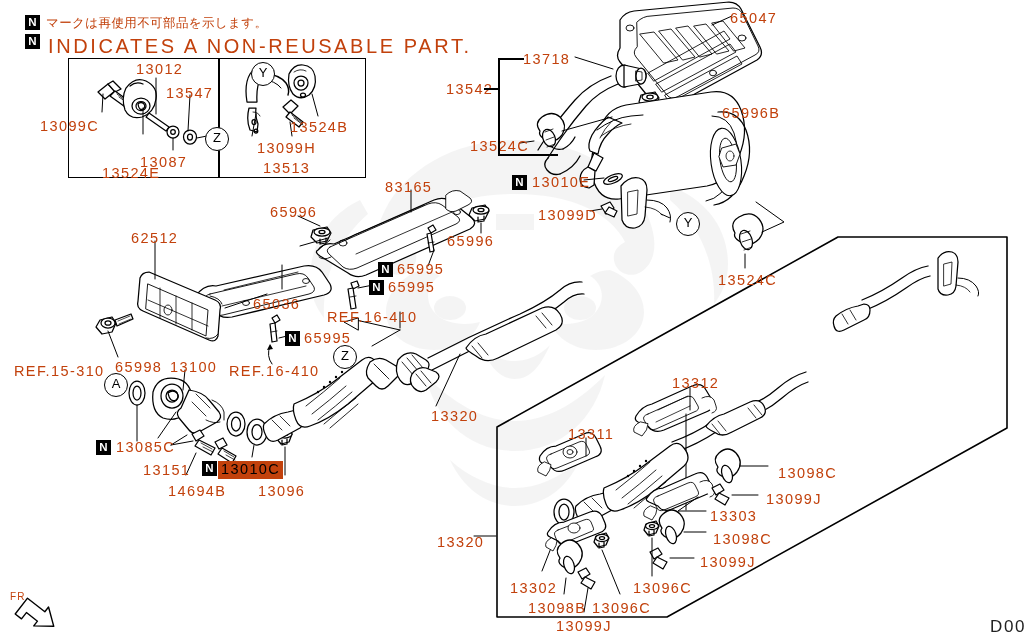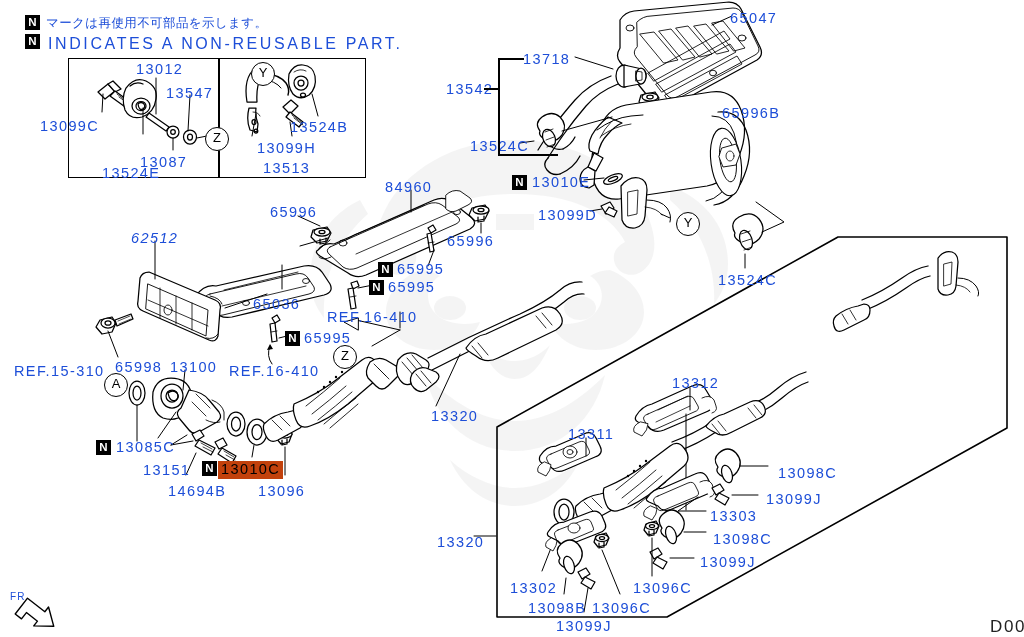--- a/index.html
+++ b/index.html
@@ -9,23 +9,23 @@
 
   
   #watermark{position:absolute;left:300px;top:130px;width:430px;height:380px;
              opacity:.10;pointer-events:none;}
 
   
   #art{position:absolute;left:0;top:0;width:1024px;height:637px;}
 
   
   .lbl{position:absolute;white-space:nowrap;font-size:14.5px;letter-spacing:1.4px;
-       color:#1d4ed8;line-height:1;font-family:"Liberation Sans","DejaVu Sans",sans-serif;}
+       color:#c2410c;line-height:1;font-family:"Liberation Sans","DejaVu Sans",sans-serif;}
   .lbl.jp{font-size:12.5px;letter-spacing:.4px;font-family:"DejaVu Sans",sans-serif;}
-  .lbl.legend{font-size:16px;letter-spacing:2.6px;}
+  .lbl.legend{font-size:20px;letter-spacing:2.6px;}
   .lbl.code{font-size:17px;letter-spacing:1.6px;color:#222;margin-left:32px;}
   .lbl.fr{font-size:10px;letter-spacing:1.2px;font-weight:400;}
 
   
   .nbadge{position:absolute;width:15px;height:15px;background:#000;color:#fff;
           font-size:11.5px;font-weight:bold;line-height:15px;text-align:center;
           font-family:"Liberation Sans","DejaVu Sans",sans-serif;letter-spacing:0;}
 
   
   .hl{position:absolute;background:#c2410c;padding:1px 3px 2px 3px;
@@ -603,29 +603,29 @@
   <div class="nbadge" style="left:512px;top:175px;">N</div>
   <div class="lbl" style="left:532px;top:175px;">13010E</div>
   <div class="lbl" style="left:538px;top:208px;">13099D</div>
   <div class="lbl" style="left:718px;top:273px;">13524C</div>
 
   <div style="position:absolute;left:498px;top:58px;width:2px;height:98px;background:#000;"></div>
   <div style="position:absolute;left:498px;top:58px;width:26px;height:2px;background:#000;"></div>
   <div style="position:absolute;left:498px;top:154px;width:60px;height:2px;background:#000;"></div>
   <div style="position:absolute;left:484px;top:88px;width:16px;height:2px;background:#000;"></div>
 
-  <div class="lbl" style="left:385px;top:180px;">84960</div>
+  <div class="lbl" style="left:385px;top:180px;">83165</div>
   <div class="lbl" style="left:270px;top:205px;">65996</div>
   <div class="lbl" style="left:447px;top:234px;">65996</div>
   <div class="nbadge" style="left:378px;top:262px;">N</div>
   <div class="lbl" style="left:397px;top:262px;">65995</div>
   <div class="nbadge" style="left:369px;top:280px;">N</div>
   <div class="lbl" style="left:388px;top:280px;">65995</div>
   <div class="lbl" style="left:253px;top:255px;margin-top:42px;">65036</div>
-  <div class="lbl" style="left:131px;top:231px;font-style:italic;">62512</div>
+  <div class="lbl" style="left:131px;top:231px;">62512</div>
   <div class="nbadge" style="left:285px;top:331px;">N</div>
   <div class="lbl" style="left:304px;top:331px;">65995</div>
   <div class="lbl" style="left:327px;top:310px;">REF.16-410</div>
   <div class="lbl" style="left:229px;top:364px;">REF.16-410</div>
 
   <div class="lbl" style="left:115px;top:360px;">65998</div>
   <div class="lbl" style="left:170px;top:360px;">13100</div>
   <div class="lbl" style="left:14px;top:364px;">REF.15-310</div>
   <div class="nbadge" style="left:96px;top:440px;">N</div>
   <div class="lbl" style="left:116px;top:440px;">13085C</div>

